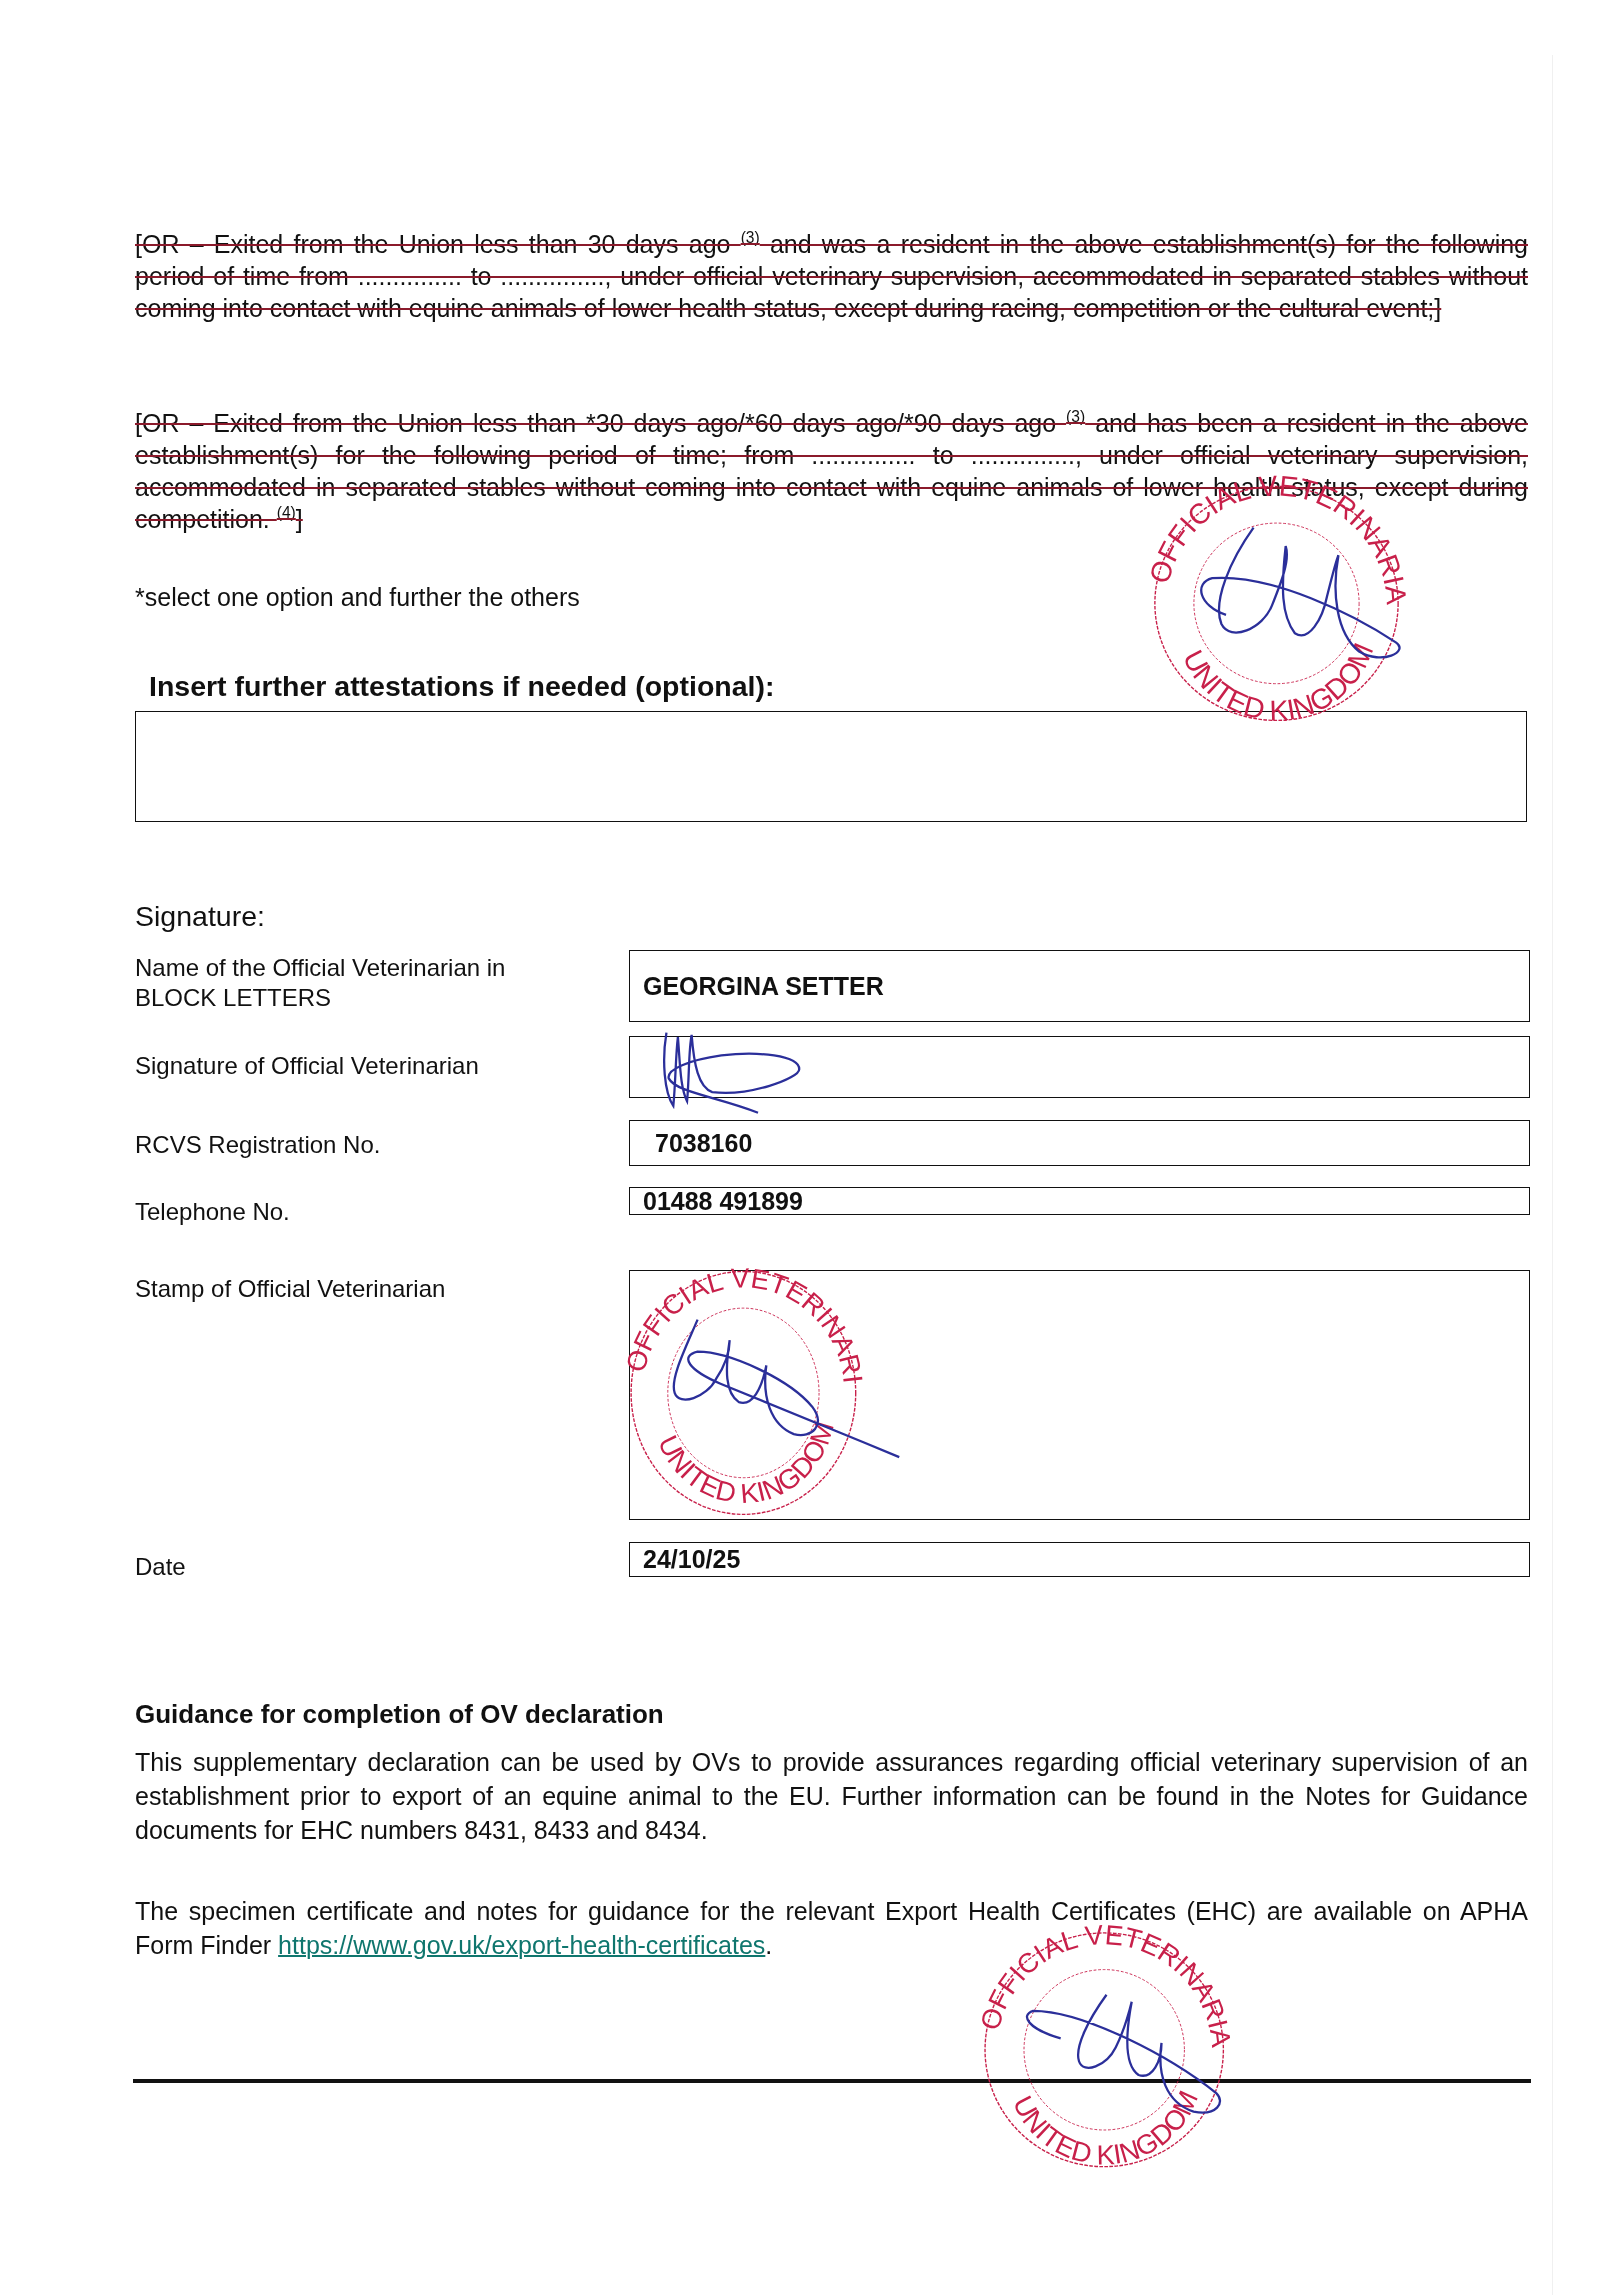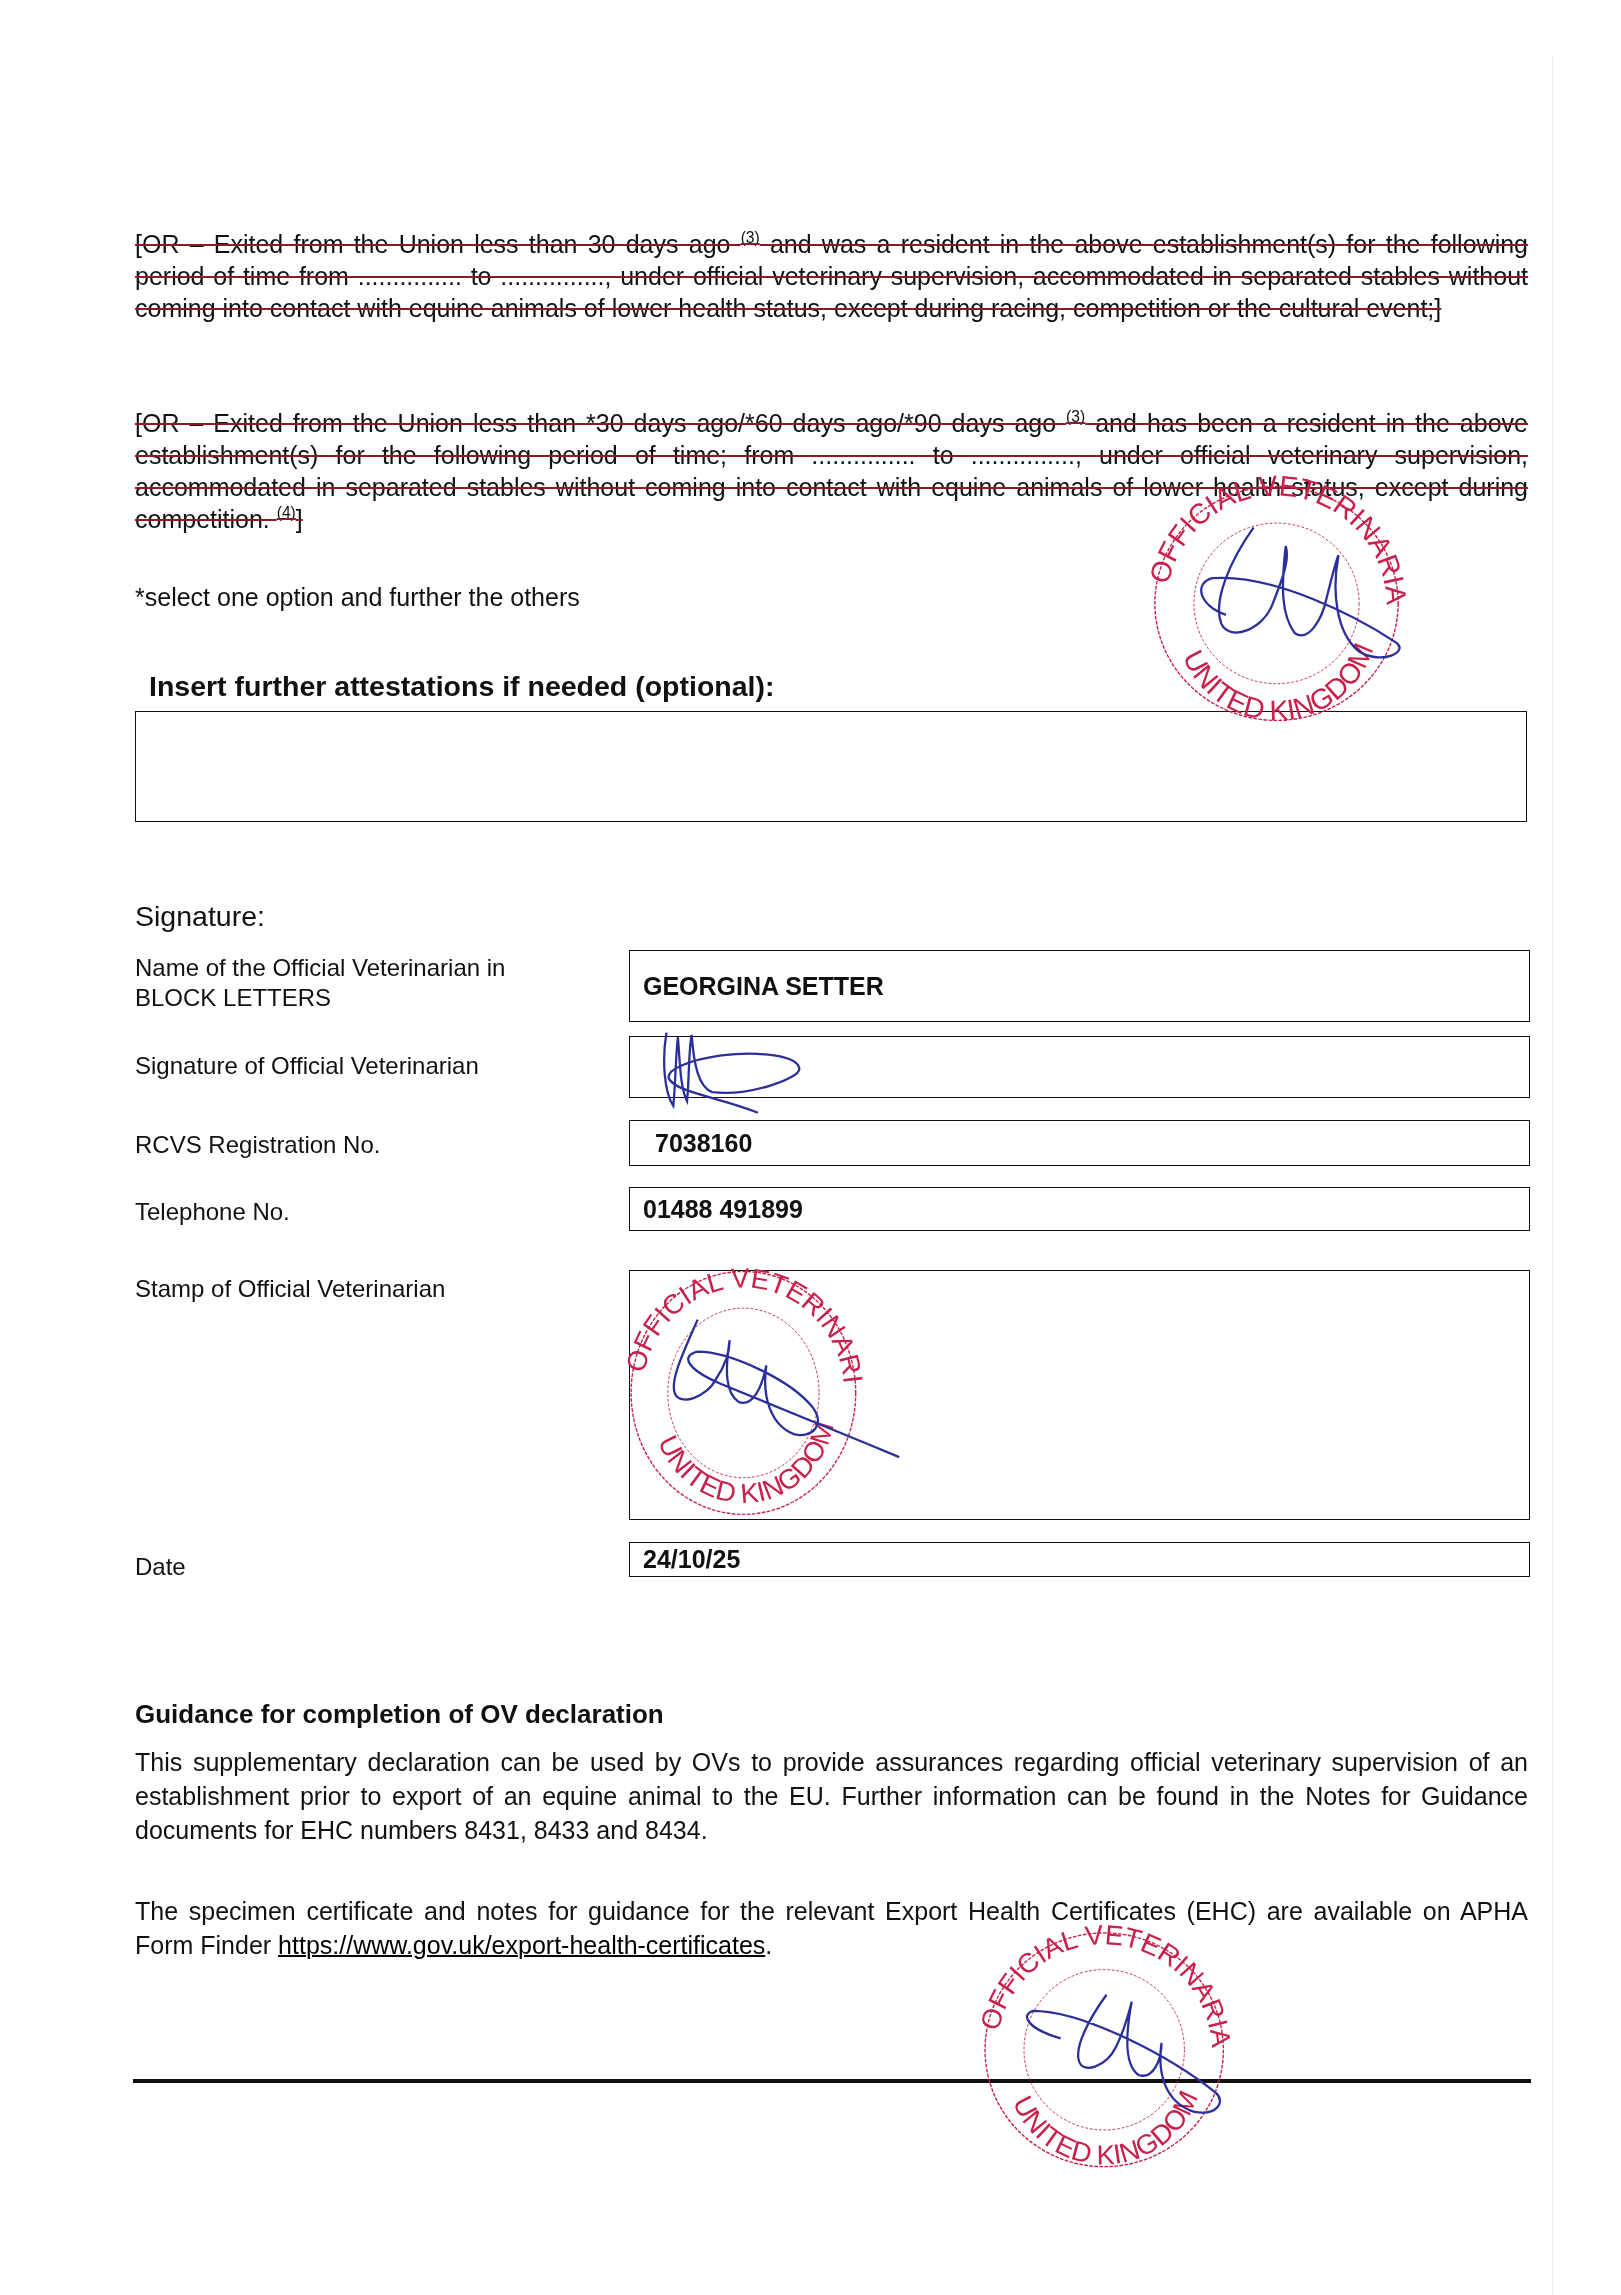--- a/index.html
+++ b/index.html
@@ -16,21 +16,21 @@
   .attest-heading { position: absolute; left: 149px; top: 670px; font-size: 28.5px; font-weight: bold; }
   .attest-box { position: absolute; left: 135px; top: 711px; width: 1392px; height: 111px;
                 border: 1.8px solid #111; box-sizing: border-box; }
 
   .sig-heading { position: absolute; left: 135px; top: 900px; font-size: 28.5px; font-weight: normal; }
   .row-label { position: absolute; left: 135px; font-size: 24px; line-height: 30px; }
   .field { position: absolute; left: 629px; width: 901px; border: 1.8px solid #111; box-sizing: border-box;
            font-size: 25px; font-weight: bold; padding-left: 13px; display: flex; align-items: center; }
 
   .guide-heading { position: absolute; left: 135px; top: 1699px; font-size: 26px; font-weight: bold; }
-  .link { color: #000000; text-decoration: underline; text-decoration-thickness: 1.8px; }
+  .link { color: #0f766e; text-decoration: underline; text-decoration-thickness: 1.8px; }
 
   .footer-rule { position: absolute; left: 133px; top: 2079px; width: 1398px; height: 4.1px; background: #111; }
   .footer { position: absolute; left: 135px; top: 2089px; font-size: 20px; line-height: 26px; }
   .footer .num { color: #2a5b9a; }
 
   .stamp { position: absolute; }
   .stamp svg { display: block; overflow: visible; }
 </style>
 </head>
 <body>
@@ -66,21 +66,21 @@
 <div class="field" style="top:1036px;height:62px;">
   <svg width="275" height="87" viewBox="0 0 600 190" style="position:absolute;left:18.4px;top:-9.2px;overflow:visible;">
     <path d="M40 10 C 30 70, 35 140, 55 170 C 60 120, 60 60, 65 20 C 70 80, 70 130, 85 160 C 90 110, 88 50, 95 15 C 100 80, 110 130, 140 140 C 220 150, 330 110, 330 90 C 330 60, 240 50, 160 60 C 90 70, 40 90, 45 110 C 60 140, 150 150, 240 185" fill="none" stroke="#2b2f9a" stroke-width="5"></path>
   </svg>
 </div>
 
 <div class="row-label" style="top:1130px;">RCVS Registration No.</div>
 <div class="field" style="top:1120px;height:46px;padding-left:25px;">7038160</div>
 
 <div class="row-label" style="top:1197px;">Telephone No.</div>
-<div class="field" style="top:1187px;height:44px;">01488 491899</div>
+<div class="field" style="top:1187px;height:28px;">01488 491899</div>
 
 <div class="row-label" style="top:1274px;">Stamp of Official Veterinarian</div>
 <div class="field" style="top:1270px;height:250px;"></div>
 
 <div class="row-label" style="top:1552px;">Date</div>
 <div class="field" style="top:1542px;height:35px;">24/10/25</div>
 
 <div class="guide-heading">Guidance for completion of OV declaration</div>
 <div class="para" style="top:1745px;font-size:25px;line-height:34px;">This supplementary declaration can be used by OVs to provide assurances regarding official veterinary supervision of an establishment prior to export of an equine animal to the EU. Further information can be found in the Notes for Guidance documents for EHC numbers 8431, 8433 and 8434.</div>
 <div class="para" style="top:1894px;font-size:25px;line-height:34px;">

